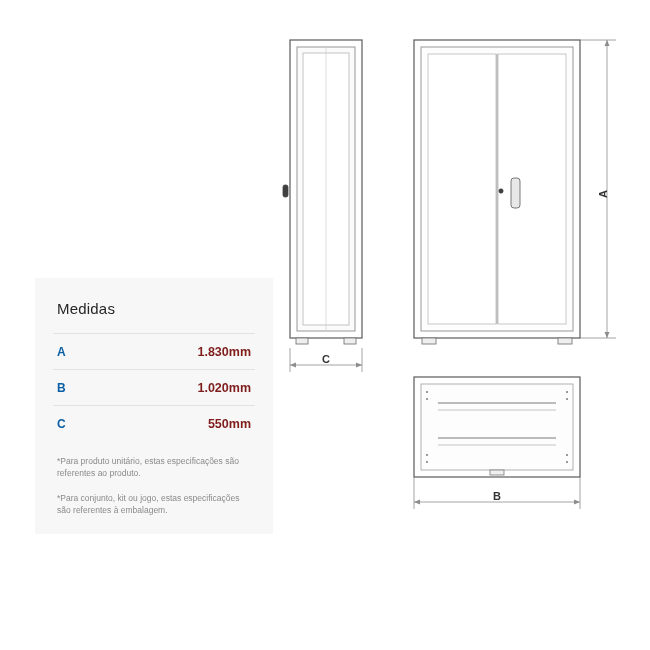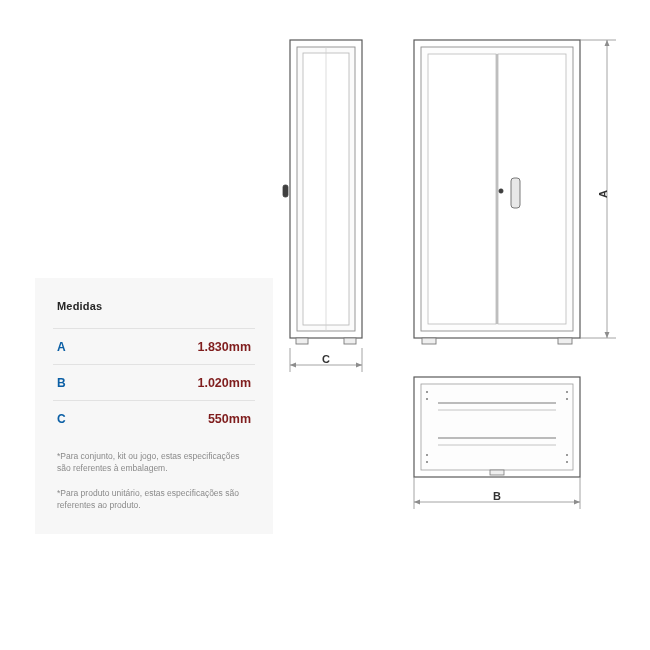--- a/index.html
+++ b/index.html
@@ -20,22 +20,22 @@
     position: absolute;
     left: 35px;
     top: 278px;
     width: 238px;
     height: 256px;
     background: #f7f7f7;
     box-sizing: border-box;
     padding: 20px 18px 14px 18px;
   }
   #measures-title {
-    font-size: 11px;
-    font-weight: bold;
+    font-size: 15px;
+    font-weight: normal;
     color: #262626;
     letter-spacing: .2px;
     margin: 2px 0 16px 4px;
   }
   .measure-row {
     display: flex;
     align-items: center;
     justify-content: space-between;
     border-top: 1px solid #e2e2e2;
     padding: 11px 4px 10px 4px;
@@ -87,22 +87,22 @@
   </div>
   <div class="measure-row">
     <span class="measure-key">B</span>
     <span class="measure-val">1.020mm</span>
   </div>
   <div class="measure-row">
     <span class="measure-key">C</span>
     <span class="measure-val">550mm</span>
   </div>
 
+  <div class="note">*Para produto unitário, estas especificações são referentes ao produto.</div>
   <div class="note">*Para conjunto, kit ou jogo, estas especificações são referentes à embalagem.</div>
-  <div class="note">*Para produto unitário, estas especificações são referentes ao produto.</div>
 </div>
 
 <svg id="drawings" viewBox="0 0 650 650">
 
   <g fill="none" stroke="#5a5a5a" stroke-width="1.2">
     <rect x="290" y="40" width="72" height="298" fill="#ffffff"></rect>
     <rect x="297" y="47" width="58" height="284" fill="#fbfbfb" stroke="#8d8d8d" stroke-width="0.9"></rect>
     <rect x="303" y="53" width="46" height="272" fill="#ffffff" stroke="#b5b5b5" stroke-width="0.8"></rect>
     <line x1="326" y1="47" x2="326" y2="331" stroke="#cfcfcf" stroke-width="0.7"></line>
 

